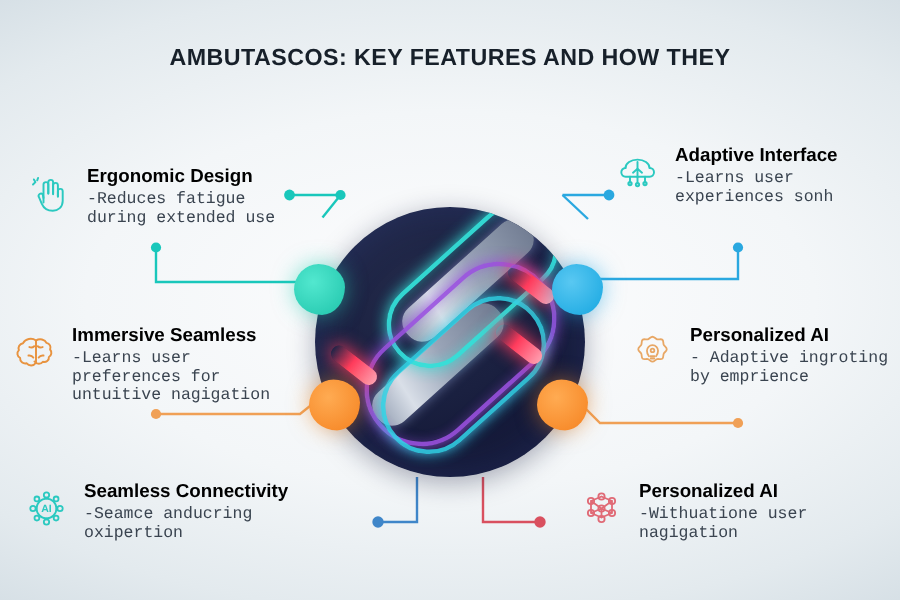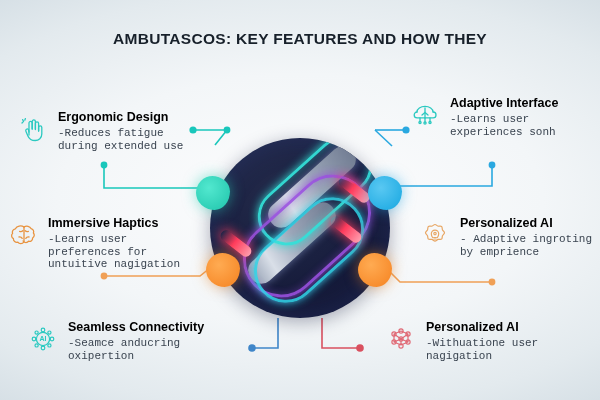--- a/index.html
+++ b/index.html
@@ -157,21 +157,21 @@
     color: #3a4450;
     line-height: 12.5px;
     max-width: 150px;
     font-family: Liberation Mono, monospace;
   }
 
   .f-ergonomic   { left: 16px;  top: 110px; }
   .f-adaptive    { left: 408px; top: 96px; }
   .f-haptics     { left: 6px;   top: 216px; }
   .f-personalai  { left: 418px; top: 216px; }
-  .f-seamless    { left: 26px;  top: 320px; }
+  .f-seamless    { left: 14px;  top: 320px; }
   .f-personalized{ left: 384px; top: 320px; }
 
   .f-ergonomic .fdesc,
   .f-adaptive .fdesc { max-width: 146px; }
   .f-haptics .fdesc  { max-width: 152px; }
 </style>
 </head>
 <body>
 
 <div class="stage">
@@ -278,21 +278,21 @@
   <div class="feature f-haptics">
     <div class="ficon">
       <svg viewBox="0 0 34 34" width="34" height="34" fill="none" stroke="#e8933f" stroke-width="1.3" stroke-linecap="round" stroke-linejoin="round">
         <path d="M18 9c-2.8-2-7.2-1.2-8.6 1.8-2.4.3-3.6 2.6-2.8 4.6-1.6 1.6-1.2 4.2.8 5.2-.2 2.4 2 4.2 4.4 3.6 1.4 2 4.6 2 6-.2"></path>
         <path d="M18 9c2.4-1.6 6-.8 7 1.6 2.2.4 3.2 2.6 2.4 4.4 1.4 1.6 1 4-.8 5 .2 2.2-1.8 3.8-4 3.2-1.2 1.8-4.2 1.8-5.6-.2"></path>
         <path d="M18 9v15"></path>
         <path d="M13.6 13.4c1.2.4 2.4.2 3.2-.6M22.4 13.4c-1.2.4-2.4.2-3.2-.6M13 19c1.4-.2 2.6.4 3.2 1.4M23 19c-1.4-.2-2.6.4-3.2 1.4"></path>
       </svg>
     </div>
     <div class="ftext">
-      <div class="fhead">Immersive Haptics</div>
+      <div class="fhead">Immersive Seamless</div>
       <div class="fdesc">-Learns user preferences for untuitive nagigation</div>
     </div>
   </div>
 
   <div class="feature f-personalai">
     <div class="ficon">
       <svg viewBox="0 0 34 34" width="34" height="34" fill="none" stroke="#e8a765" stroke-width="1.2" stroke-linecap="round" stroke-linejoin="round">
         <path d="M17 6.5c1.2 0 2 1.4 3.1 1.7 1.1.3 2.6-.5 3.5.3.9.8.4 2.4.9 3.4.5 1 2 1.6 2 2.9s-1.5 1.9-2 2.9c-.5 1 0 2.6-.9 3.4-.9.8-2.4 0-3.5.3-1.1.3-1.9 1.7-3.1 1.7s-2-1.4-3.1-1.7c-1.1-.3-2.6.5-3.5-.3-.9-.8-.4-2.4-.9-3.4-.5-1-2-1.6-2-2.9s1.5-1.9 2-2.9c.5-1 0-2.6.9-3.4.9-.8 2.4 0 3.5-.3 1.1-.3 1.9-1.7 3.1-1.7z"></path>
         <path d="M14.6 19.5c-.8-1-1.3-2.3-1.3-3.7 0-2 1.6-3.7 3.7-3.7s3.7 1.7 3.7 3.7c0 1.4-.5 2.7-1.3 3.7"></path>
         <path d="M15.6 19.5h2.8M15.8 21h2.4"></path>

